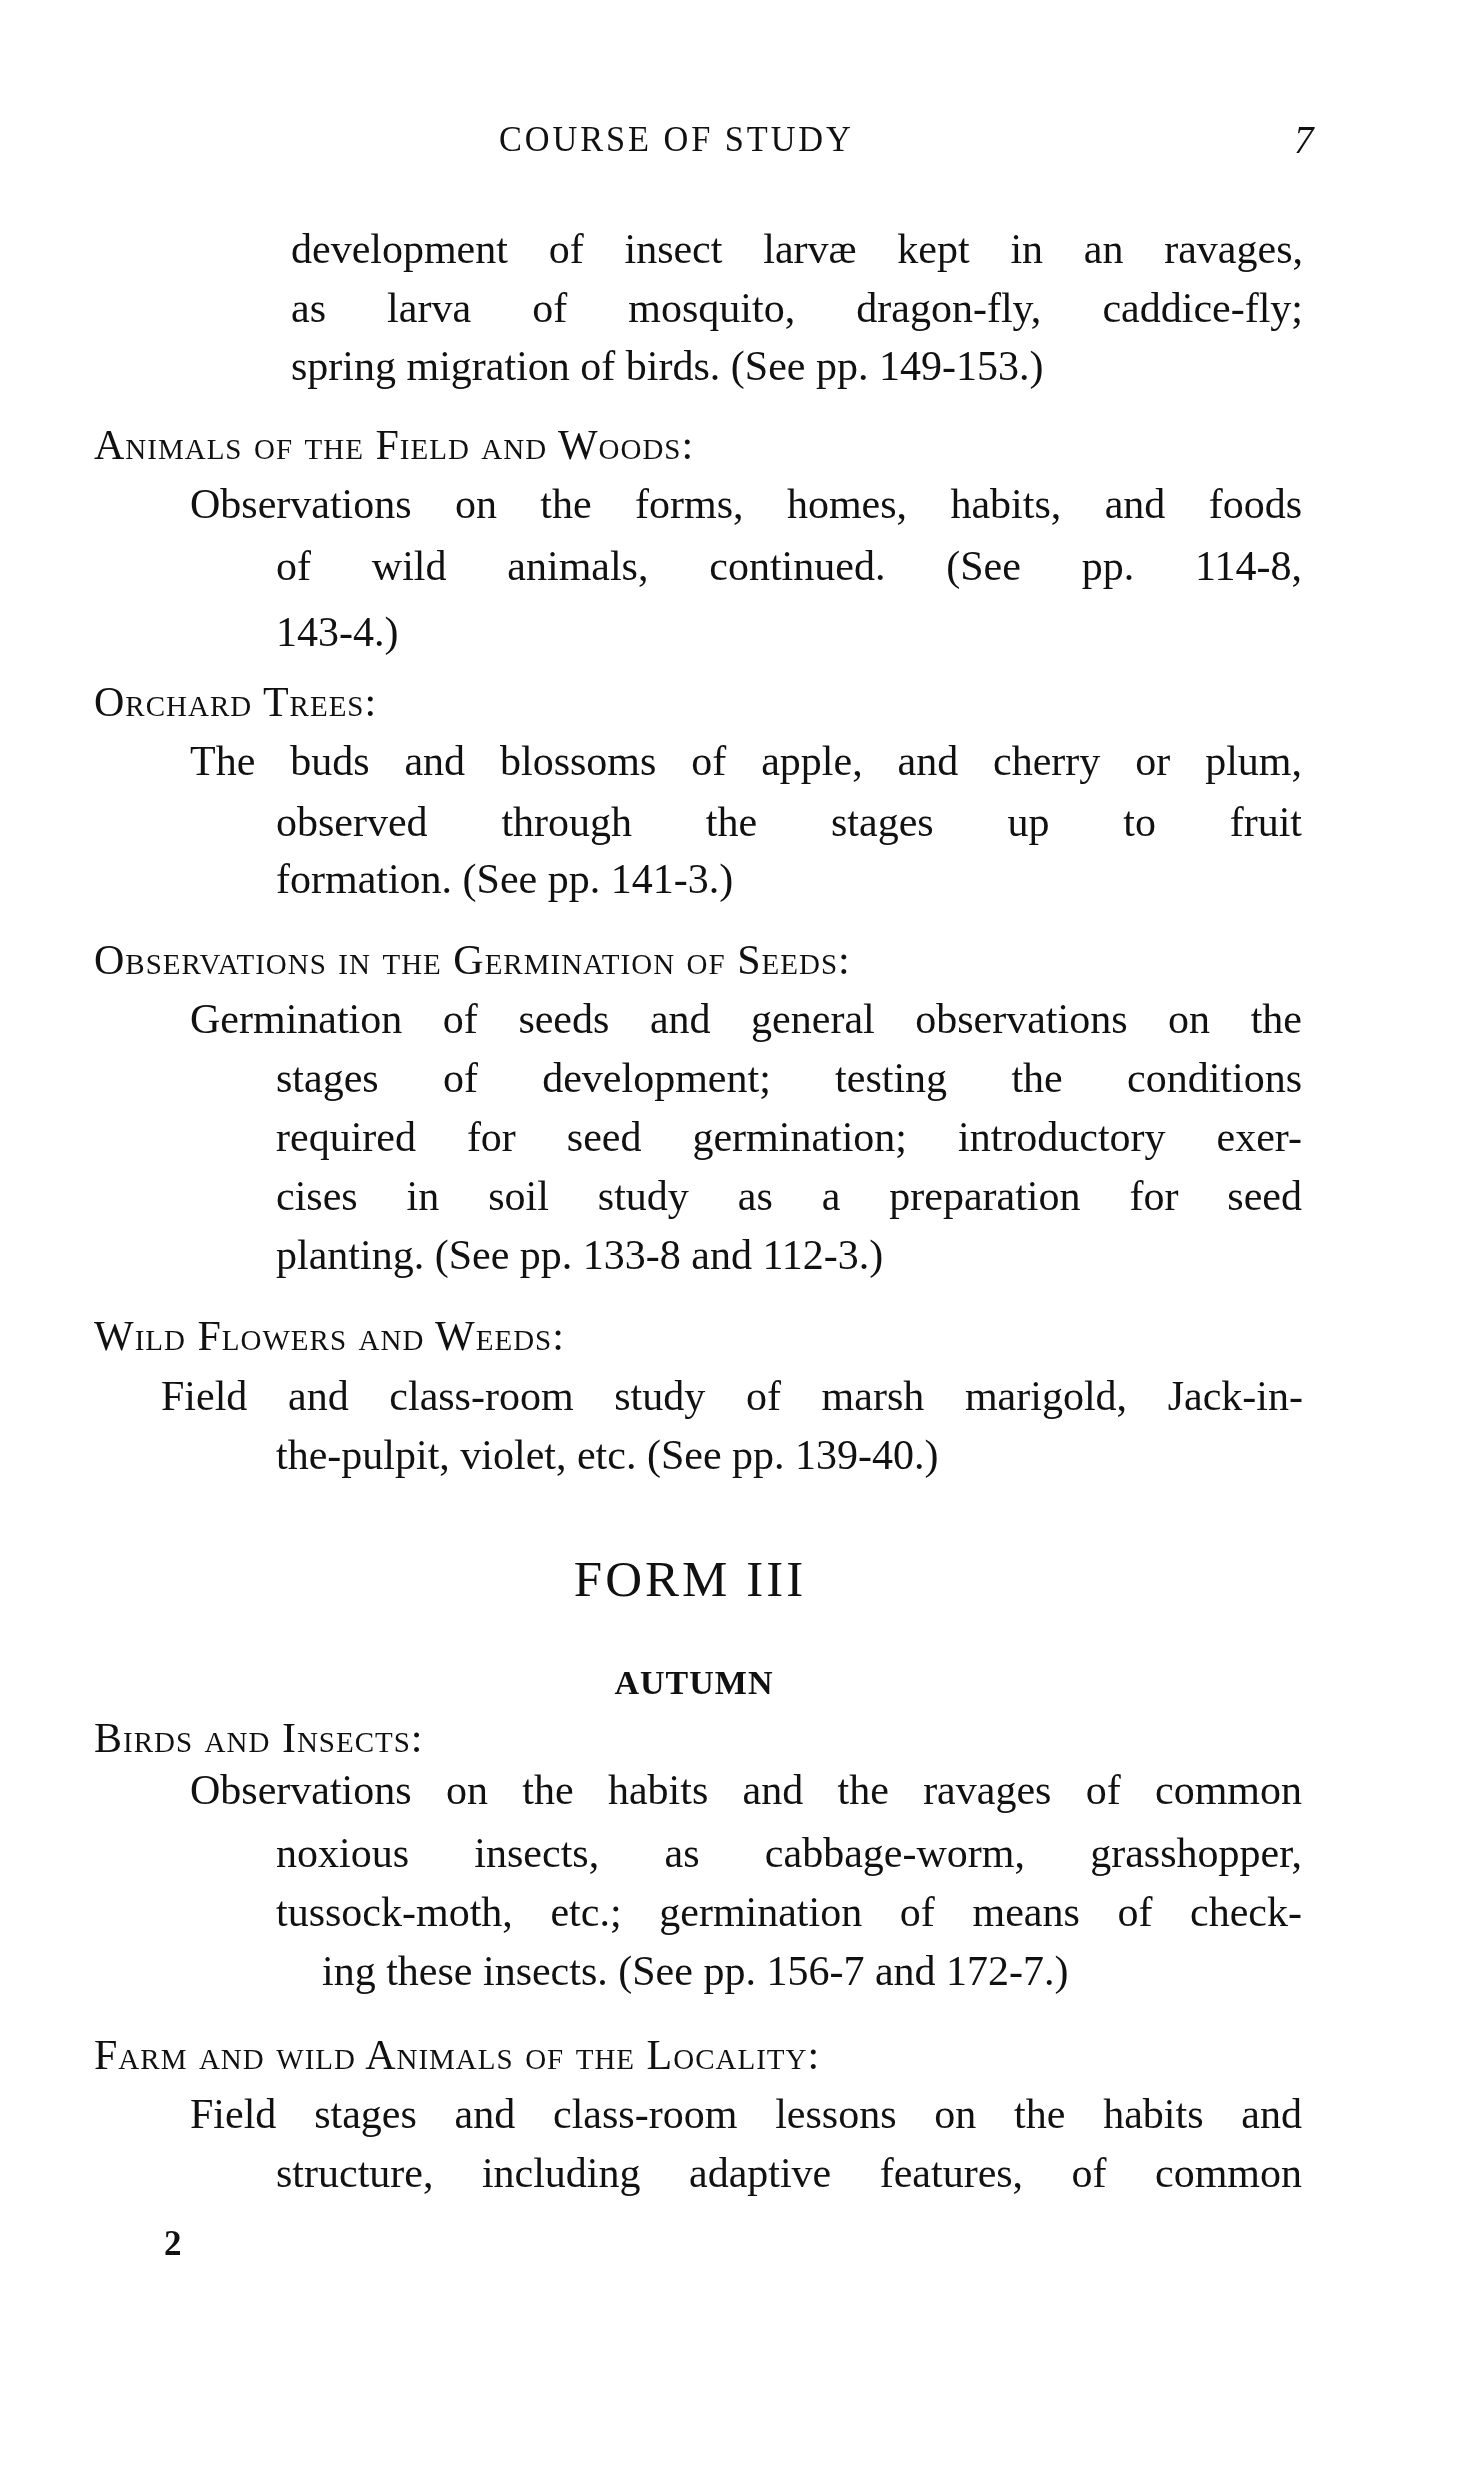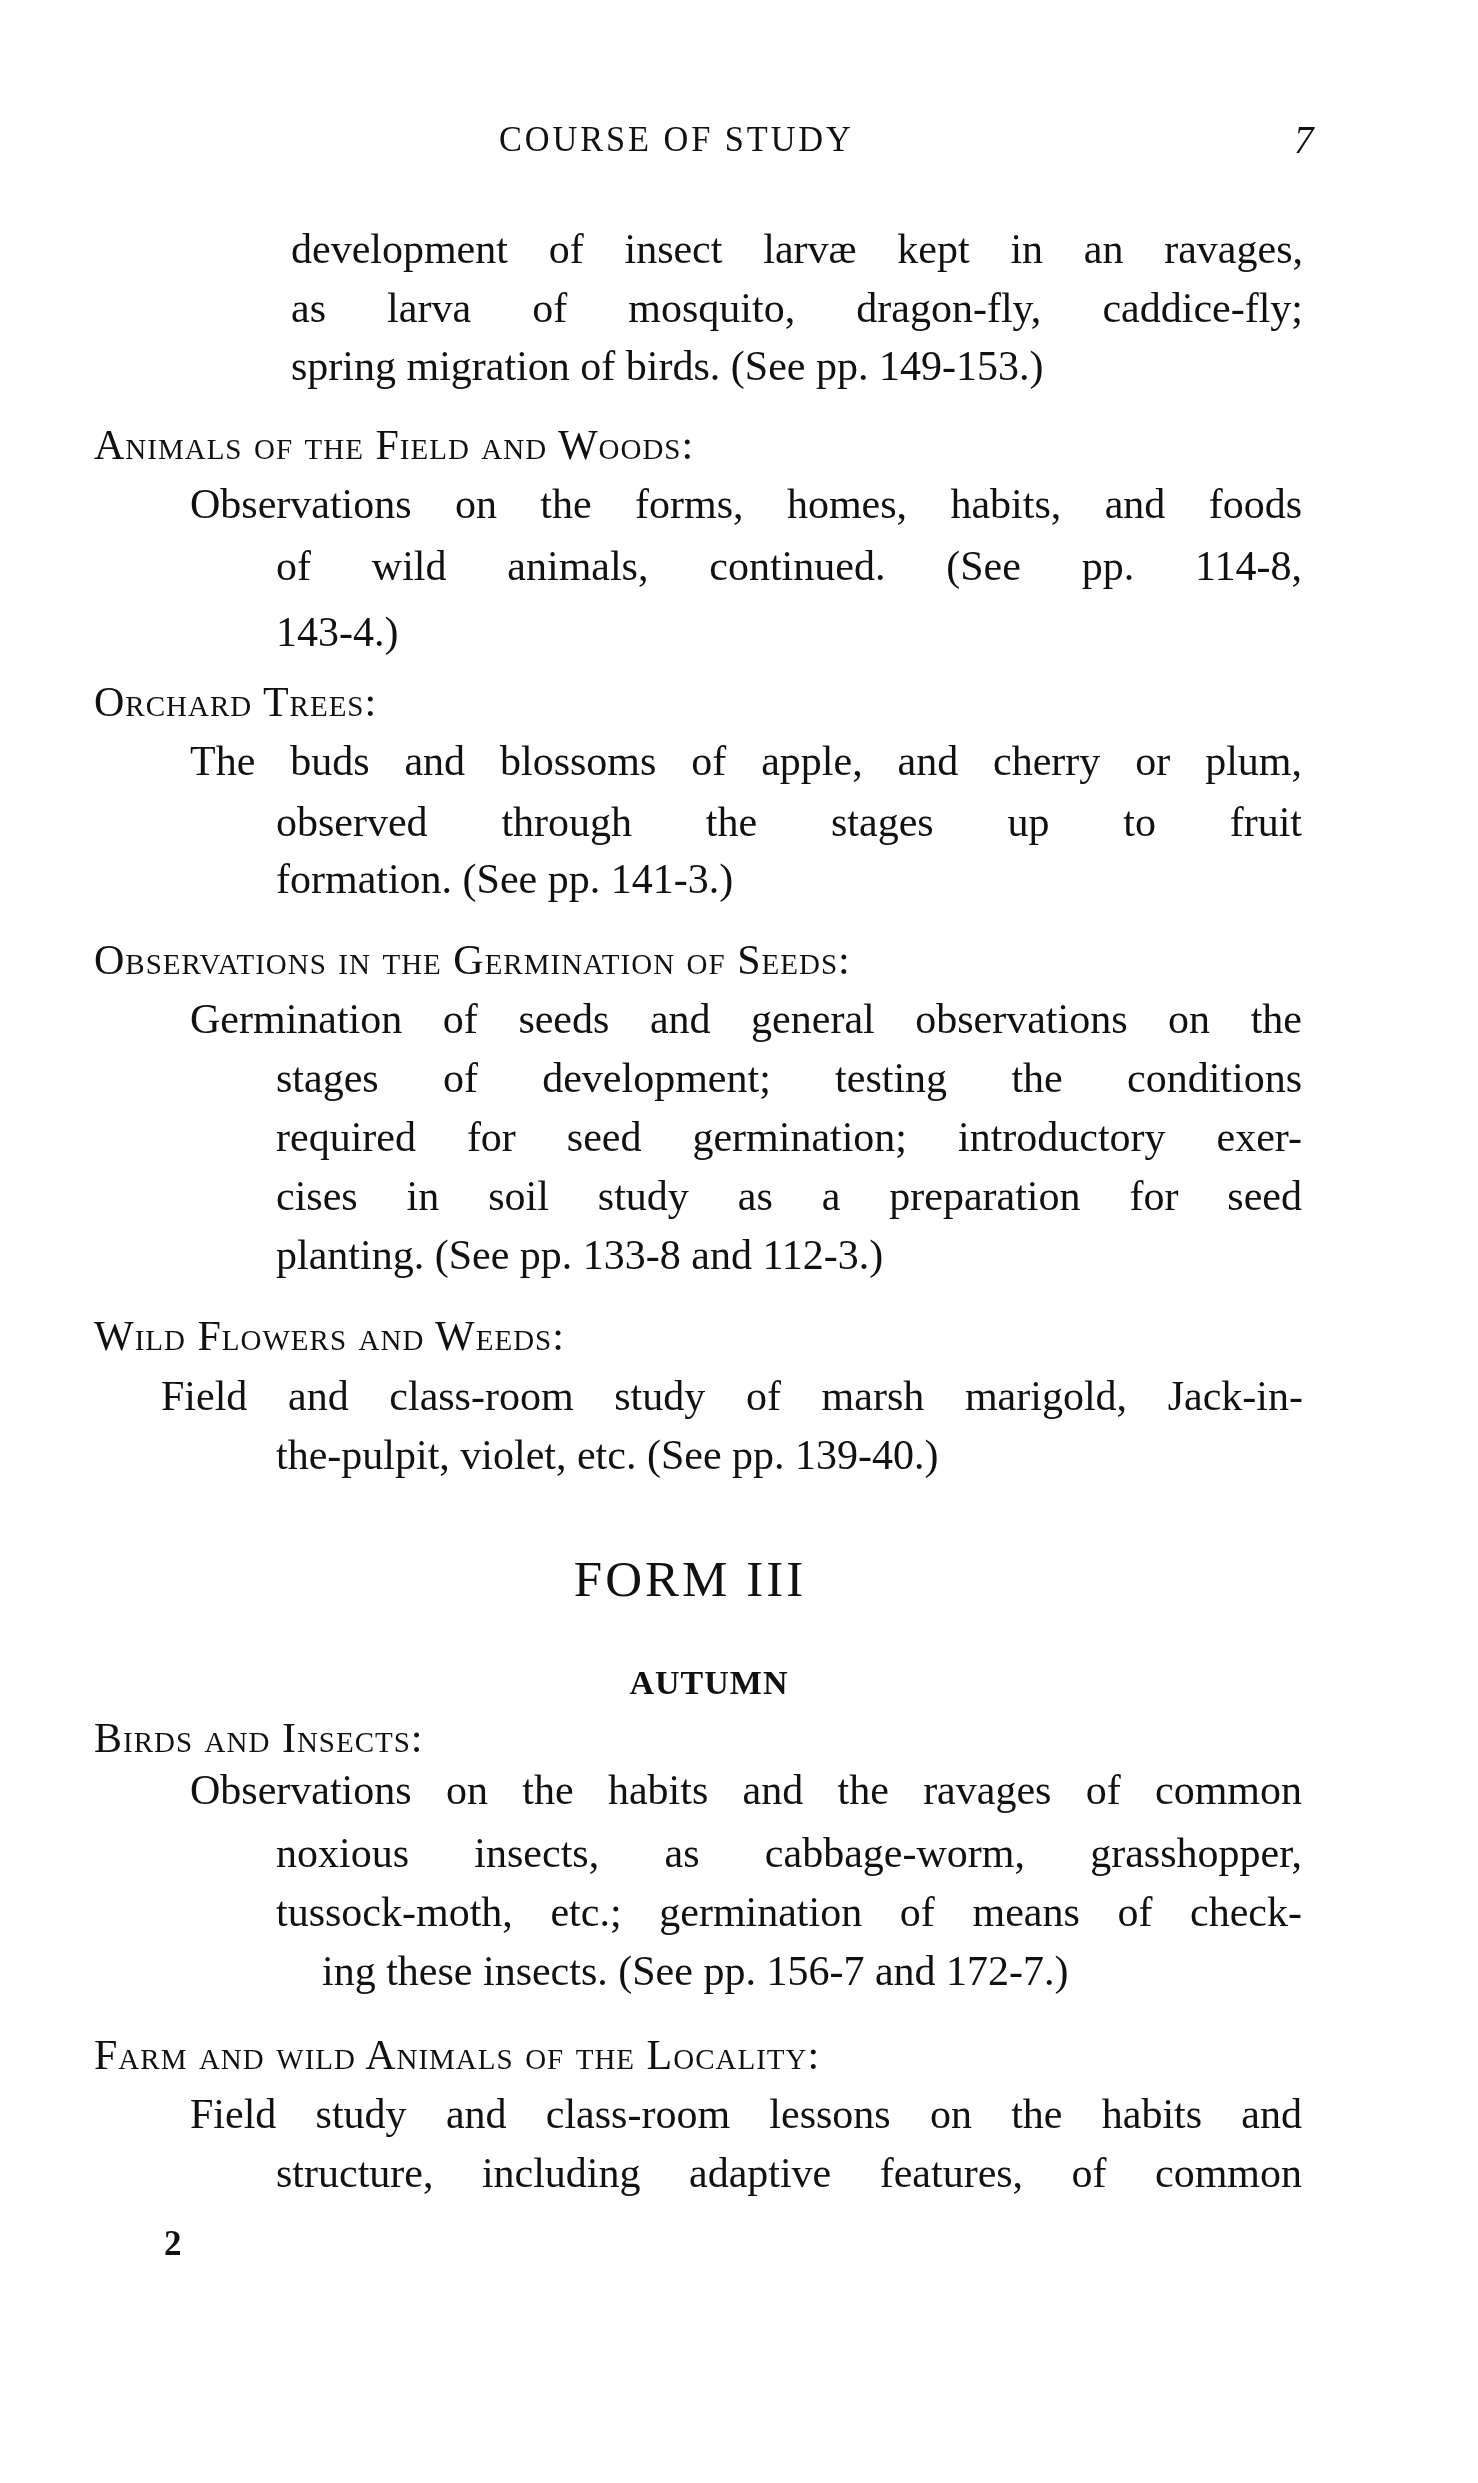--- a/index.html
+++ b/index.html
@@ -5,21 +5,21 @@
   html, body { margin: 0; padding: 0; background: #ffffff; }
   body { width: 1479px; height: 2483px; position: relative; overflow: hidden;
          font-family: "Liberation Serif", "DejaVu Serif", serif; color: #111111; }
   .ln { position: absolute; white-space: nowrap; font-size: 42px; line-height: 42px; }
   .just { text-align: justify; text-align-last: justify; }
   .sc { font-variant: small-caps; letter-spacing: 1px; }
   .running-head { position: absolute; left: 499px; top: 122px; font-size: 35px; line-height: 35px;
                   letter-spacing: 3px; white-space: nowrap; transform: scaleX(0.98); transform-origin: left; }
   .folio { position: absolute; left: 1294px; top: 120px; font-size: 39px; line-height: 39px; font-style: italic; }
   .form-title { position: absolute; left: 0; width: 1380px; top: 1554px; text-align: center; font-size: 51px; line-height: 51px; letter-spacing: 3px; }
-  .season { position: absolute; left: 0; width: 1388px; top: 1666px; text-align: center; font-size: 34px; line-height: 34px; font-weight: bold; letter-spacing: 1px; padding-left: 15px; }
+  .season { position: absolute; left: 0; width: 1388px; top: 1666px; text-align: center; font-size: 34px; line-height: 34px; font-weight: bold; letter-spacing: 1px; }
   .sig { position: absolute; left: 164px; top: 2226px; font-size: 35px; line-height: 35px; font-weight: bold; }
 </style>
 </head>
 <body>
 
 <div class="running-head">COURSE OF STUDY</div>
 <div class="folio">7</div>
 
 <div class="ln just" style="left:291px; width:1012px; top:228px;">development of insect larvæ kept in an ravages,</div>
 <div class="ln just" style="left:291px; width:1012px; top:287px;">as larva of mosquito, dragon-fly, caddice-fly;</div>
@@ -49,17 +49,17 @@
 <div class="form-title">FORM III</div>
 <div class="season">AUTUMN</div>
 
 <div class="ln sc" style="left:94px; top:1717px;">Birds and Insects:</div>
 <div class="ln just" style="left:190px; width:1112px; top:1769px;">Observations on the habits and the ravages of common</div>
 <div class="ln just" style="left:276px; width:1026px; top:1832px;">noxious insects, as cabbage-worm, grasshopper,</div>
 <div class="ln just" style="left:276px; width:1026px; top:1891px;">tussock-moth, etc.; germination of means of check-</div>
 <div class="ln" style="left:276px; top:1950px;margin-left:46px;">ing these insects.   (See pp. 156-7 and 172-7.)</div>
 
 <div class="ln sc" style="left:94px; top:2034px;">Farm and wild Animals of the Locality:</div>
-<div class="ln just" style="left:190px; width:1112px; top:2093px;">Field study and class-room lessons on the habits and</div>
+<div class="ln just" style="left:190px; width:1112px; top:2093px;">Field stages and class-room lessons on the habits and</div>
 <div class="ln just" style="left:276px; width:1026px; top:2152px;">structure, including adaptive features, of common</div>
 
 <div class="sig">2</div>
 
 
 </body></html>

